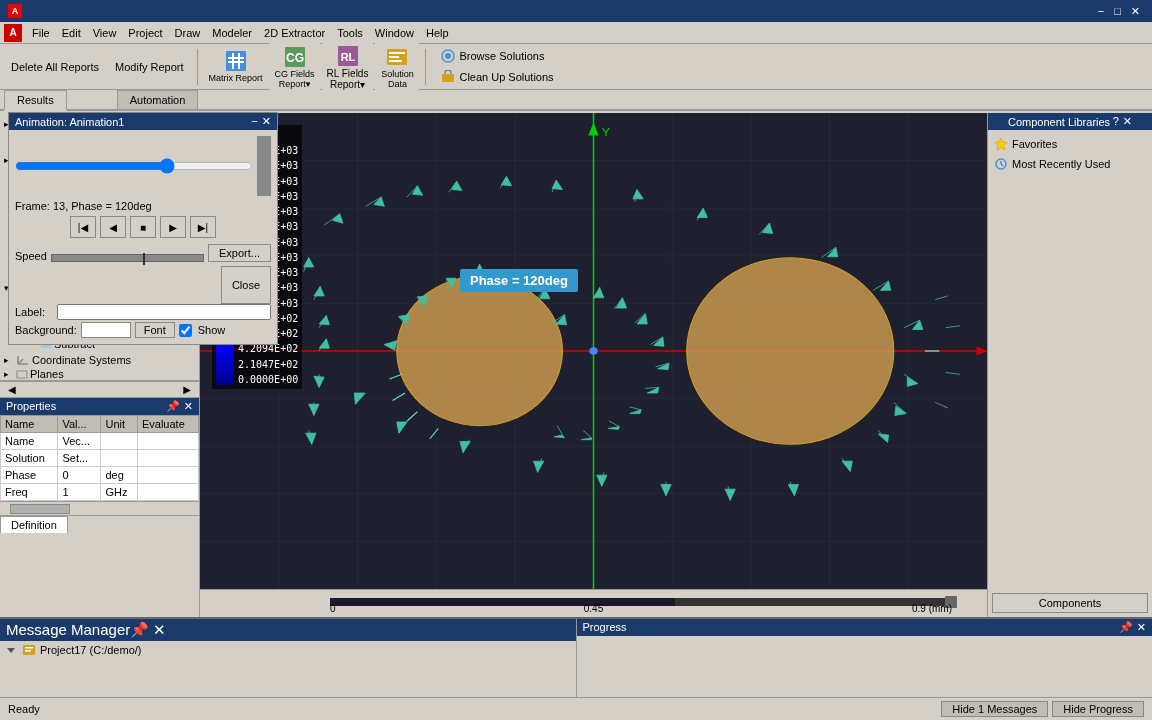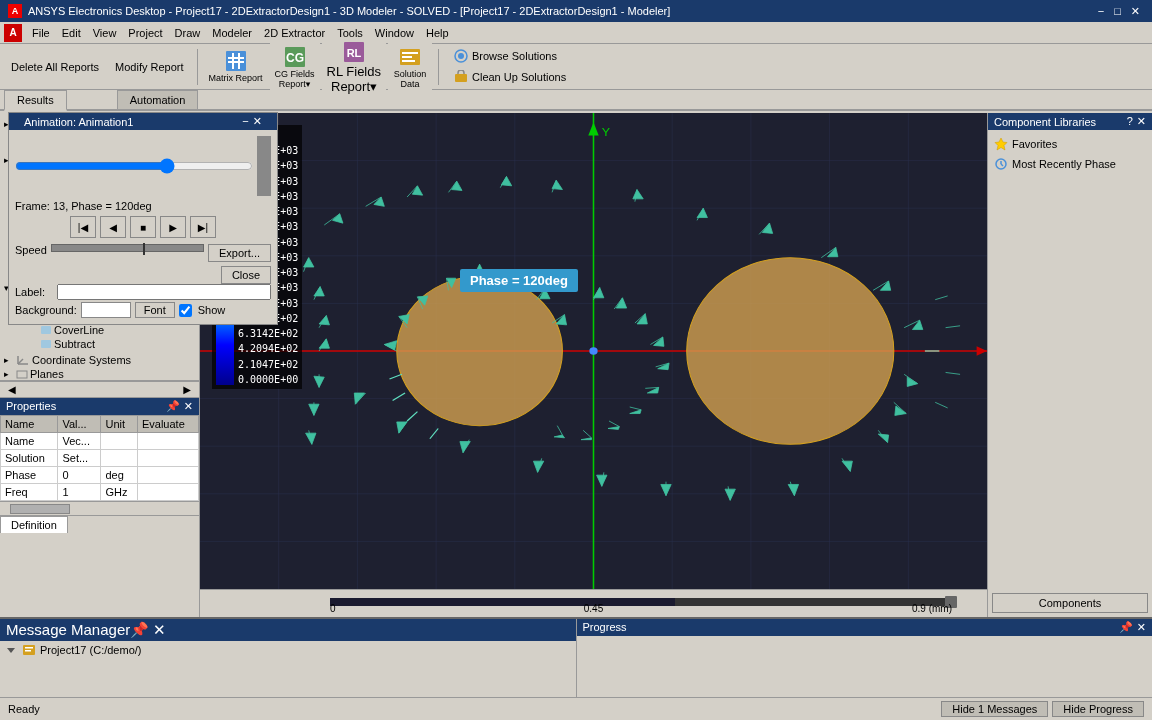--- a/index.html
+++ b/index.html
@@ -21,27 +21,27 @@
     
     #tab-bar { background: #d4d0c8; display: flex; align-items: flex-end; padding: 0 4px; border-bottom: 2px solid #999; gap: 48px; }
     .tab { padding: 3px 12px; background: #c0bdb5; border: 1px solid #999; border-bottom: none; cursor: pointer; font-size: 11px; margin-right: 2px; }
     .tab.active { background: #d4d0c8; border-bottom: 2px solid #d4d0c8; margin-bottom: -2px; }
 
     
     #main { display: flex; height: calc(720px - 22px - 22px - 46px - 24px - 80px); }
 
     
     #anim-panel { position: absolute; top: 112px; left: 8px; width: 270px; background: #d4d0c8; border: 1px solid #888; z-index: 100; }
-    #anim-title { background: #1a3a6b; color: white; padding: 2px 15px; font-size: 11px; display: flex; justify-content: space-between; align-items: center; }
+    #anim-title { background: #1a3a6b; color: white; padding: 2px 6px; font-size: 11px; display: flex; justify-content: space-between; align-items: center; }
     #anim-body { padding: 6px; }
     .anim-buttons { display: flex; gap: 4px; justify-content: center; margin-bottom: 6px; }
     .anim-btn { width: 26px; height: 22px; background: #d4d0c8; border: 1px solid #888; cursor: pointer; display: flex; align-items: center; justify-content: center; font-size: 10px; }
-    .speed-section { display: flex; align-items: flex-start; gap: 4px; margin-bottom: 4px; }
+    .speed-section { display: flex; align-items: flex-end; gap: 4px; margin-bottom: 4px; }
     .export-btn { background: #d4d0c8; border: 1px solid #888; padding: 2px 10px; cursor: pointer; font-size: 11px; }
-    .close-btn2 { background: #d4d0c8; border: 1px solid #888; padding: 2px 10px; cursor: pointer; font-size: 11px; }
+    .close-btn2 { background: #d4d0c8; border: 1px solid #888; padding: 12px 10px; cursor: pointer; font-size: 11px; }
     .frame-label { font-size: 11px; margin-bottom: 4px; }
     .label-row { display: flex; align-items: center; gap: 12px; margin-bottom: 2px; font-size: 11px; }
     .bg-row { display: flex; align-items: center; gap: 4px; font-size: 11px; }
     .bg-color-box { width: 50px; height: 16px; background: white; border: 1px solid #888; }
     .font-btn { background: #d4d0c8; border: 1px solid #888; padding: 1px 8px; cursor: pointer; font-size: 11px; }
     .show-check { margin-right: 2px; }
 
     
     #left-panel { width: 200px; background: #d4d0c8; border-right: 1px solid #999; display: flex; flex-direction: column; flex-shrink: 0; }
     #model-tree { flex: 1; overflow: auto; padding: 2px; border-bottom: 1px solid #999; }
@@ -73,21 +73,21 @@
     #colormap-labels span { color: white; font-size: 10px; font-family: monospace; }
 
     
     #phase-label { position: absolute; top: 156px; left: 260px; background: #3399cc; color: white; padding: 4px 10px; font-size: 13px; font-weight: bold; z-index: 20; border-radius: 2px; }
 
     
     #ruler { height: 28px; background: #d4d0c8; border-top: 1px solid #999; display: flex; align-items: center; padding: 0 8px; font-size: 11px; position: relative; }
 
     
     #right-panel { width: 165px; background: #d4d0c8; border-left: 1px solid #999; display: flex; flex-direction: column; }
-    #comp-lib-title { background: #1a3a6b; color: white; padding: 2px 6px; font-size: 11px; display: flex; justify-content: space-between; align-items: center; }
+    #comp-lib-title { background: #1a3a6b; color: white; padding: 2px 20px; font-size: 11px; display: flex; justify-content: space-between; align-items: center; }
     #comp-lib-body { flex: 1; padding: 4px; }
     .comp-item { display: flex; align-items: center; gap: 4px; padding: 3px 2px; cursor: pointer; }
     #comp-btn { background: #d4d0c8; border: 1px solid #888; padding: 3px 12px; cursor: pointer; font-size: 11px; margin: 4px; }
 
     
     #bottom { height: 80px; display: flex; border-top: 2px solid #666; }
     #msg-panel { flex: 1; background: #d4d0c8; border-right: 1px solid #999; }
     #msg-title { background: #1a3a6b; color: white; padding: 2px 6px; font-size: 15px; display: flex; }
     #msg-body { padding: 2px 4px; font-size: 11px; display: flex; align-items: center; gap: 4px; }
     #progress-panel { flex: 1; background: #d4d0c8; }
@@ -99,21 +99,20 @@
 
     
     #main-svg { width: 100%; height: 100%; }
   </style>
 </head>
 <body>
 
 <div id="title-bar">
   <div style="display:flex;align-items:center;gap:6px;">
     <div style="width:14px;height:14px;background:#e00;display:flex;align-items:center;justify-content:center;color:white;font-weight:bold;font-size:9px;">A</div>
-    <span style="font-size:11px;">ANSYS Electronics Desktop - Project17 - 2DExtractorDesign1 - 3D Modeler - SOLVED - [Project17 - 2DExtractorDesign1 - Modeler]</span>
   </div>
   <div style="display:flex;gap:2px;">
     <span style="color:white;font-size:11px;cursor:pointer;padding:0 4px;">−</span>
     <span style="color:white;font-size:11px;cursor:pointer;padding:0 4px;">□</span>
     <span style="color:white;font-size:11px;cursor:pointer;padding:0 4px;">✕</span>
   </div>
 </div>
 
 <div id="menu-bar">
   <div style="width:18px;height:18px;background:#cc0000;display:flex;align-items:center;justify-content:center;color:white;font-weight:bold;font-size:10px;margin-right:4px;">A</div>
@@ -162,21 +161,21 @@
     <span style="font-size:9px;text-align:center;">CG Fields<br>Report▾</span>
   </div>
 
   <div class="toolbar-btn">
     <div class="btn-icon">
       <svg width="24" height="24" viewBox="0 0 24 24">
           <rect x="2" y="2" width="20" height="20" fill="#9a5a9a" rx="1"></rect>
           <text x="12" y="17" text-anchor="middle" fill="white" font-size="11" font-weight="bold">RL</text>
         </svg>
     </div>
-    <span style="font-size:13px;text-align:center;">RL Fields<br>Report▾</span>
+    <span style="font-size:10px;text-align:center;">RL Fields<br>Report▾</span>
   </div>
 
   <div class="toolbar-btn">
     <div class="btn-icon">
       <svg width="24" height="24" viewBox="0 0 24 24">
           <rect x="2" y="4" width="20" height="16" fill="#d4a020" rx="1"></rect>
           <rect x="4" y="7" width="16" height="2" fill="white"></rect>
           <rect x="4" y="11" width="10" height="2" fill="white"></rect>
           <rect x="4" y="15" width="13" height="2" fill="white"></rect>
         </svg>
@@ -674,21 +673,21 @@
           <polygon points="7,1 9,5 13,5.5 10,8.5 11,13 7,10.5 3,13 4,8.5 1,5.5 5,5" fill="#ffcc00" stroke="#cc9900" stroke-width="0.5"></polygon>
         </svg>
         <span>Favorites</span>
       </div>
       <div class="comp-item">
         <svg width="14" height="14" viewBox="0 0 14 14">
           <circle cx="7" cy="7" r="5" fill="none" stroke="#4a90d9" stroke-width="1.5"></circle>
           <line x1="7" y1="4" x2="7" y2="7" stroke="#4a90d9" stroke-width="1.5"></line>
           <line x1="7" y1="7" x2="9" y2="9" stroke="#4a90d9" stroke-width="1.5"></line>
         </svg>
-        <span>Most Recently Phase</span>
+        <span>Most Recently Used</span>
       </div>
     </div>
     <div style="flex:1;"></div>
     <button id="comp-btn">Components</button>
   </div>
 </div>
 
 <div id="bottom">
   <div id="msg-panel">
     <div id="msg-title">

